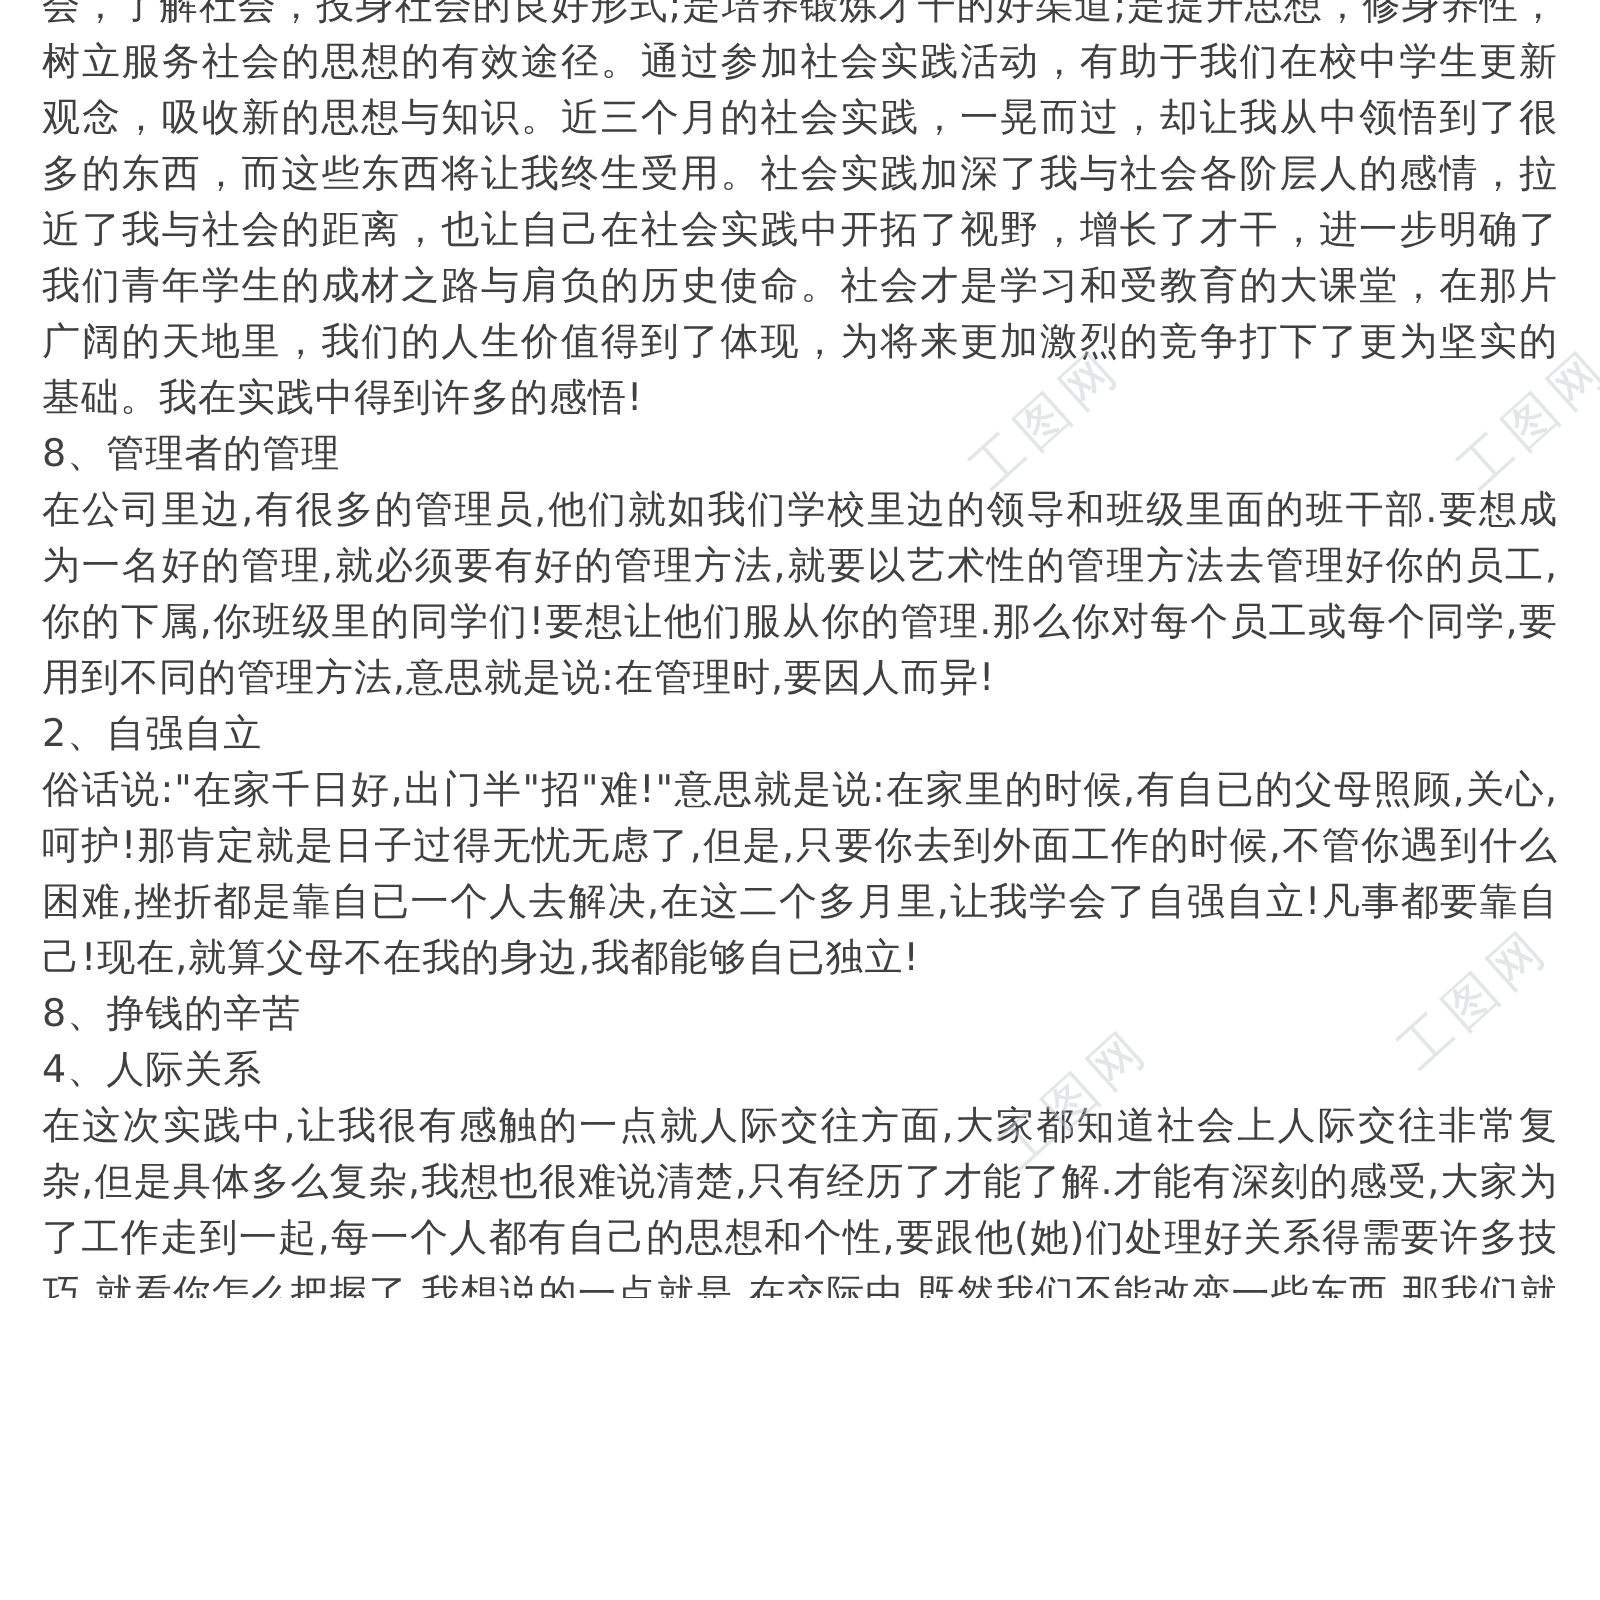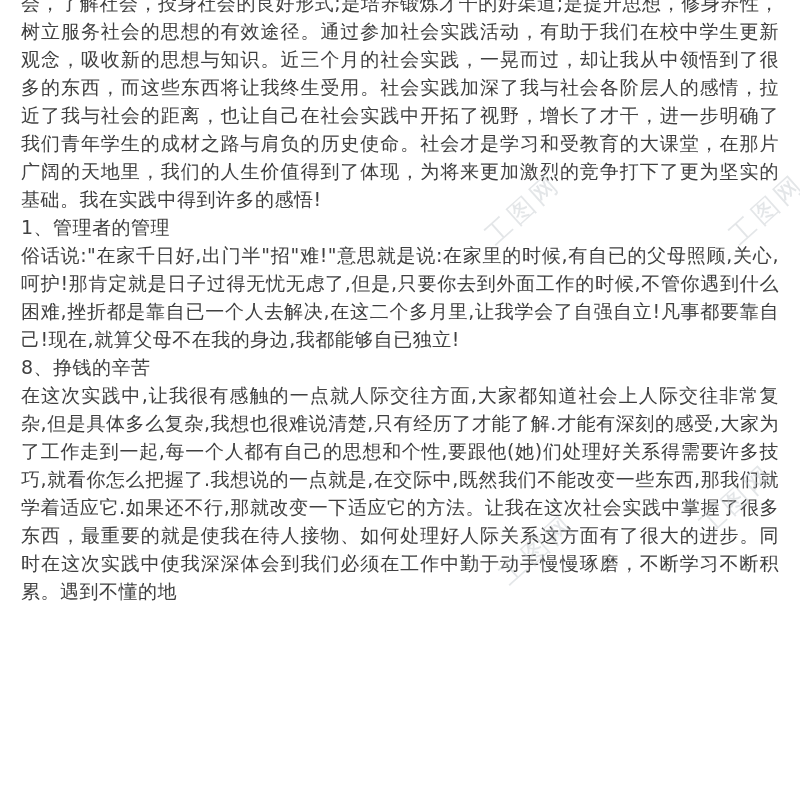--- a/index.html
+++ b/index.html
@@ -54,26 +54,29 @@
   .wm-4 { left: 692px; top: 482px; }
 </style>
 </head>
 <body>
 
 <div class="page">
 
   <div class="content" style="color: rgb(64, 64, 64);">
     <p class="para">会，了解社会，投身社会的良好形式;是培养锻炼才干的好渠道;是提升思想，修身养性，树立服务社会的思想的有效途径。通过参加社会实践活动，有助于我们在校中学生更新观念，吸收新的思想与知识。近三个月的社会实践，一晃而过，却让我从中领悟到了很多的东西，而这些东西将让我终生受用。社会实践加深了我与社会各阶层人的感情，拉近了我与社会的距离，也让自己在社会实践中开拓了视野，增长了才干，进一步明确了我们青年学生的成材之路与肩负的历史使命。社会才是学习和受教育的大课堂，在那片广阔的天地里，我们的人生价值得到了体现，为将来更加激烈的竞争打下了更为坚实的基础。我在实践中得到许多的感悟!</p>
 
-    <p class="heading">1、管理者的管理</p>
+    <p class="heading">8、管理者的管理</p>
+    <p class="para">在公司里边,有很多的管理员,他们就如我们学校里边的领导和班级里面的班干部.要想成为一名好的管理,就必须要有好的管理方法,就要以艺术性的管理方法去管理好你的员工,你的下属,你班级里的同学们!要想让他们服从你的管理.那么你对每个员工或每个同学,要用到不同的管理方法,意思就是说:在管理时,要因人而异!</p>
 
+    <p class="heading">2、自强自立</p>
     <p class="para">俗话说:"在家千日好,出门半"招"难!"意思就是说:在家里的时候,有自已的父母照顾,关心,呵护!那肯定就是日子过得无忧无虑了,但是,只要你去到外面工作的时候,不管你遇到什么困难,挫折都是靠自已一个人去解决,在这二个多月里,让我学会了自强自立!凡事都要靠自己!现在,就算父母不在我的身边,我都能够自已独立!</p>
 
     <p class="heading">8、挣钱的辛苦</p>
 
+    <p class="heading">4、人际关系</p>
     <p class="para">在这次实践中,让我很有感触的一点就人际交往方面,大家都知道社会上人际交往非常复杂,但是具体多么复杂,我想也很难说清楚,只有经历了才能了解.才能有深刻的感受,大家为了工作走到一起,每一个人都有自己的思想和个性,要跟他(她)们处理好关系得需要许多技巧,就看你怎么把握了.我想说的一点就是,在交际中,既然我们不能改变一些东西,那我们就学着适应它.如果还不行,那就改变一下适应它的方法。让我在这次社会实践中掌握了很多东西，最重要的就是使我在待人接物、如何处理好人际关系这方面有了很大的进步。同时在这次实践中使我深深体会到我们必须在工作中勤于动手慢慢琢磨，不断学习不断积累。遇到不懂的地</p>
   </div>
 
   <div class="watermark wm-1" style="color: rgb(195, 200, 205);">工图网</div>
   <div class="watermark wm-2" style="color: rgb(195, 200, 205);">工图网</div>
   <div class="watermark wm-3" style="color: rgb(195, 200, 205);">工图网</div>
   <div class="watermark wm-4" style="color: rgb(195, 200, 205);">工图网</div>
 
 </div>
 

